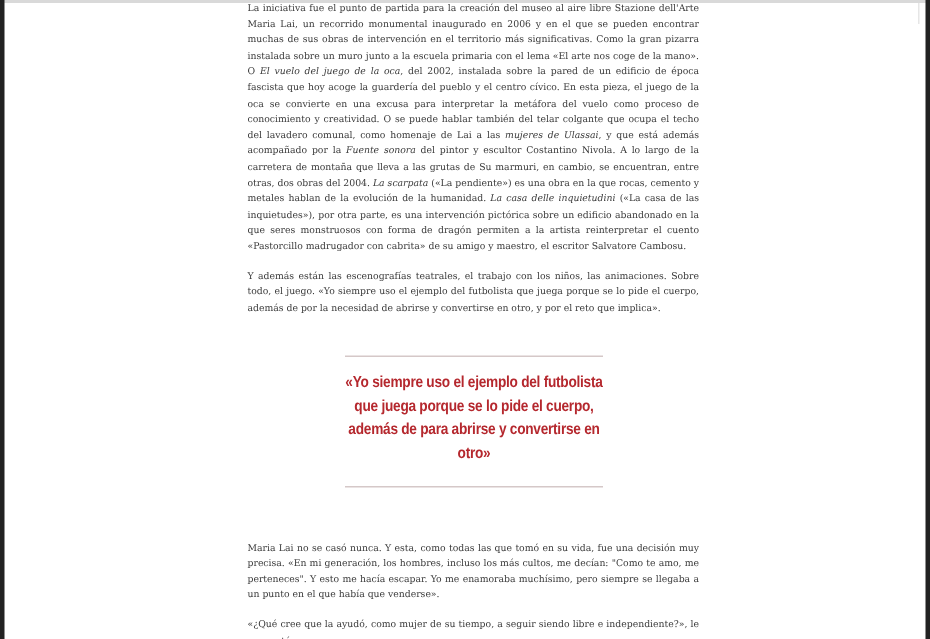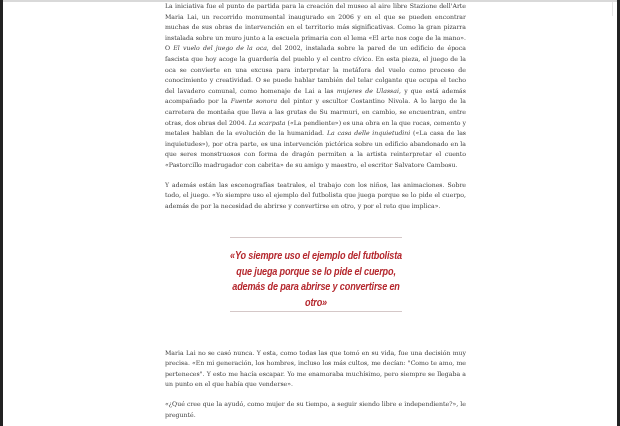--- a/index.html
+++ b/index.html
@@ -34,23 +34,22 @@
     text-align: justify;
     letter-spacing: 0;
     color: #3a3a3a;
   }
   .article p em { font-style: italic; }
   .pullquote {
     margin: 26px auto 0 auto;
     width: 172px;
     border-top: 1px solid #d5c8c8;
     border-bottom: 1px solid #d5c8c8;
-    padding: 10px 0 0 0;
+    padding: 10px 0 13px 0;
     text-align: center;
-    font-style: italic;
   }
   .pullquote-text {
     font-family: "Liberation Sans", "DejaVu Sans", sans-serif;
     font-weight: bold;
     font-stretch: condensed;
     color: #b5282e;
     font-size: 10.6px;
     line-height: 15.6px;
     letter-spacing: -0.2px;
     transform: scaleX(0.86);

